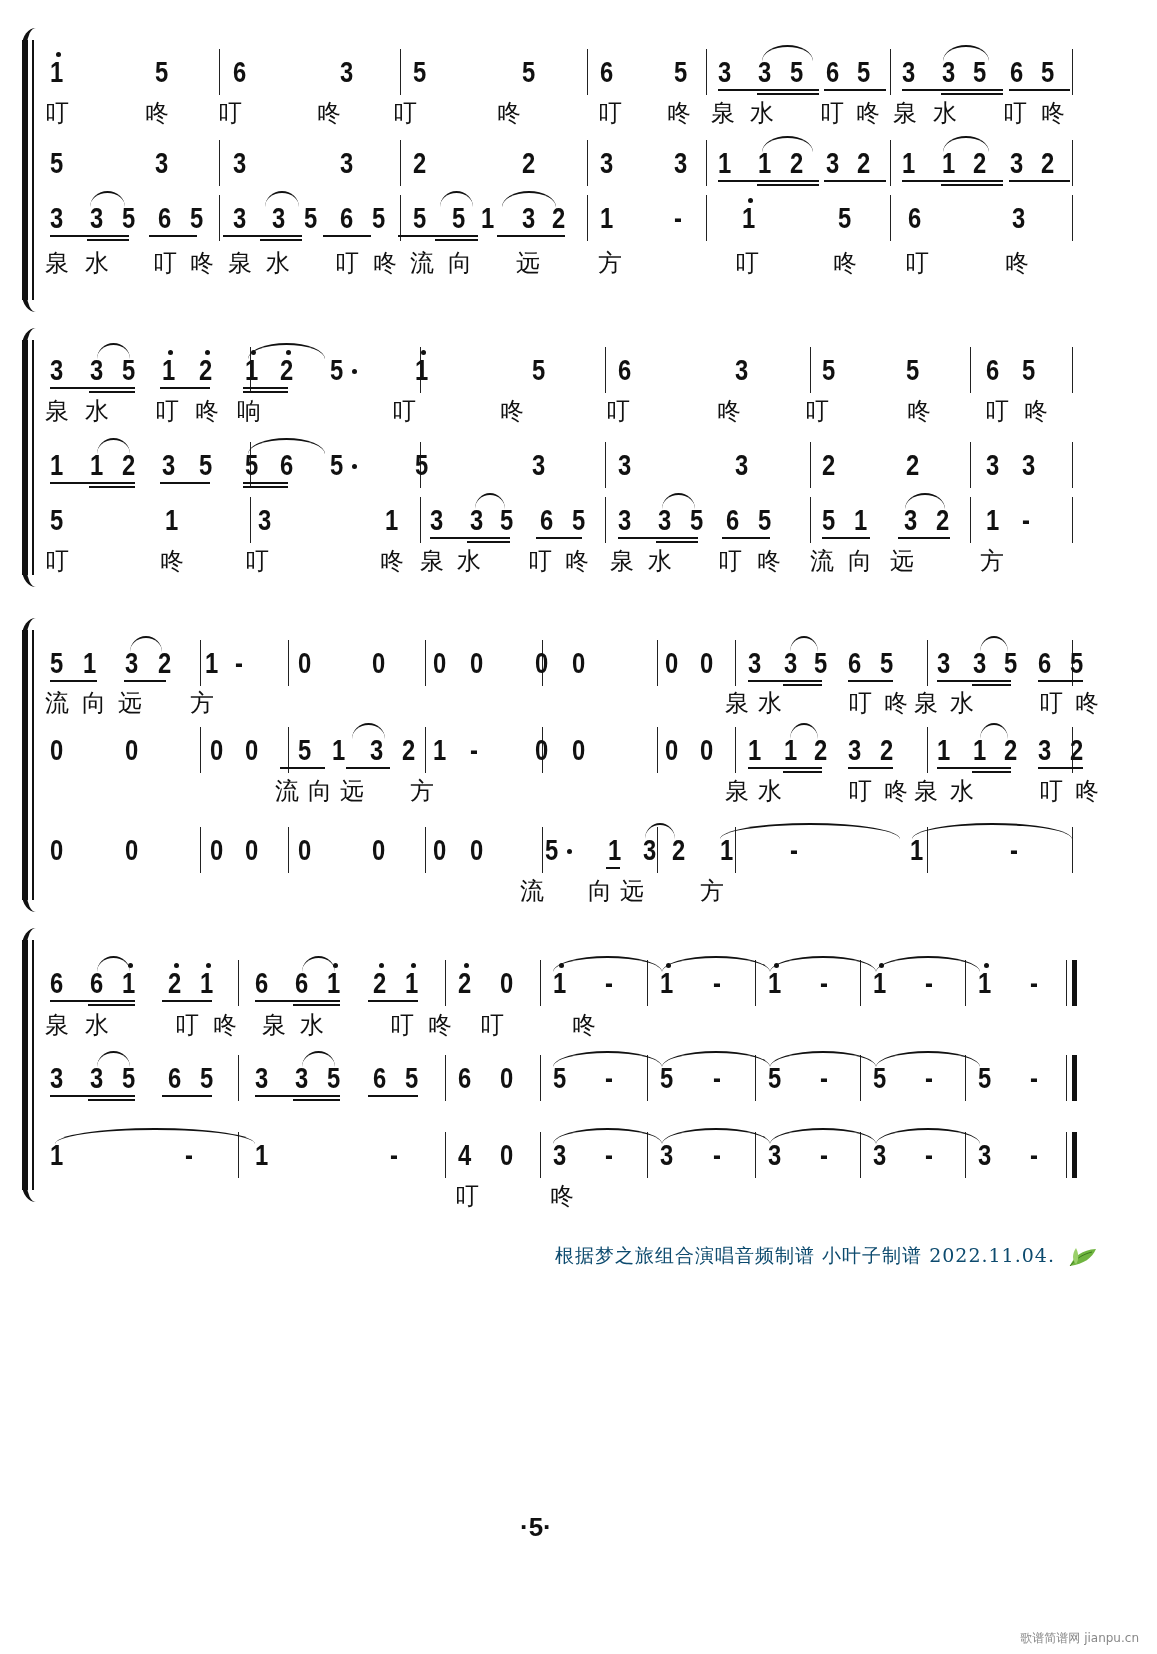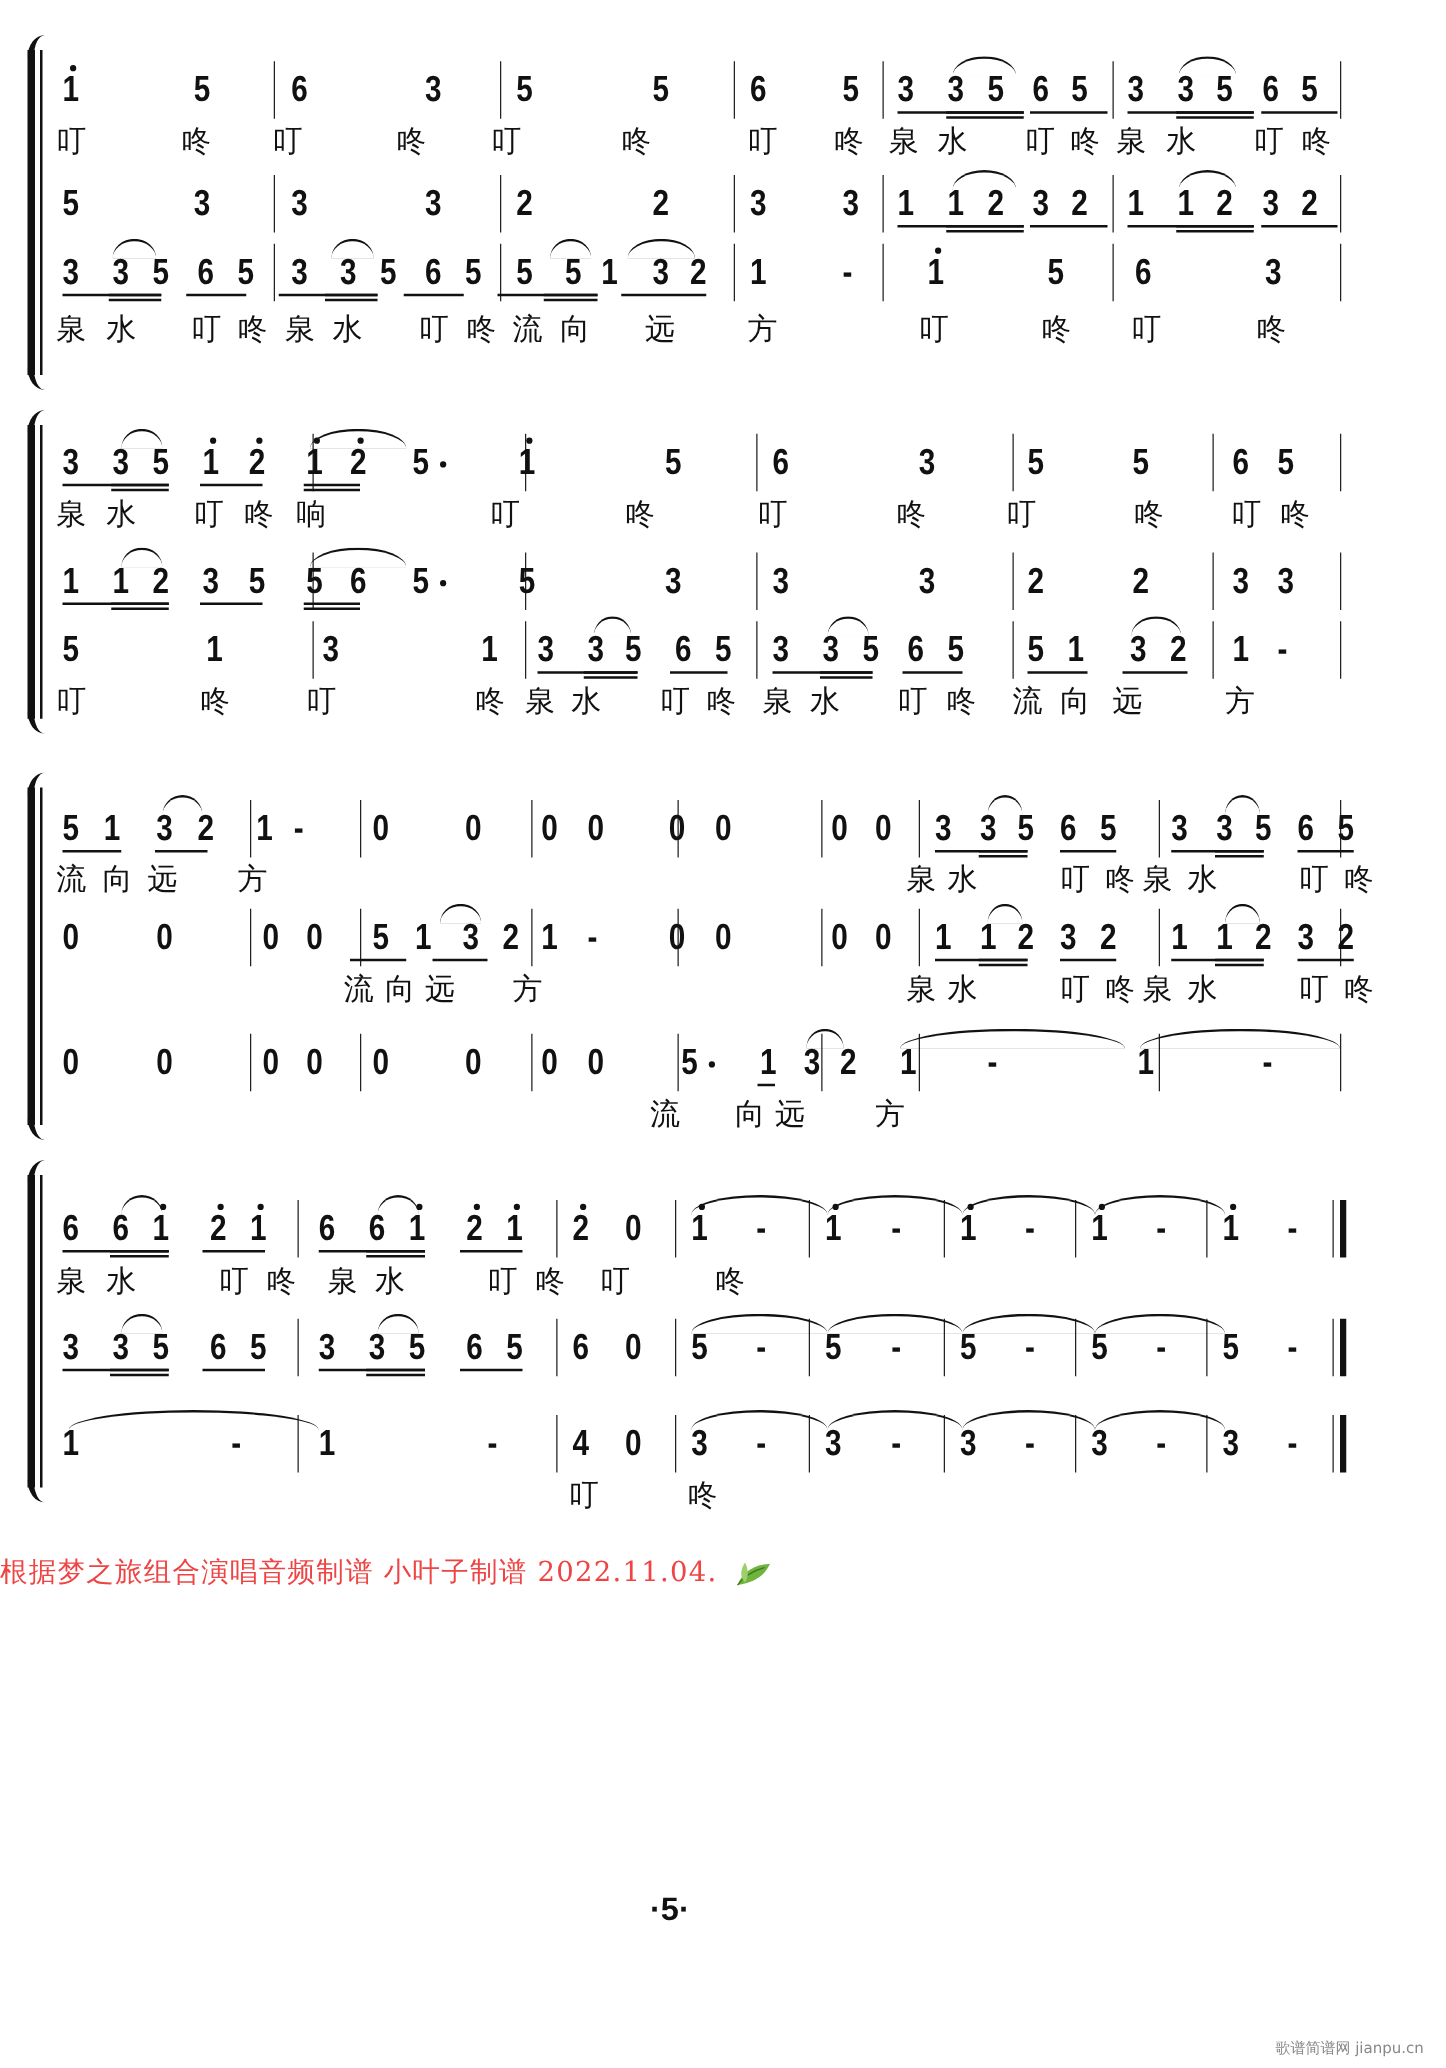--- a/index.html
+++ b/index.html
@@ -10,21 +10,21 @@
   .hook-top{border-top-left-radius:14px 18px;}
   .hook-bot{border-bottom-left-radius:14px 18px;}
   .bar{position:absolute;width:1.4px;background:#222;}
   .bar-end{position:absolute;width:5px;background:#111;}
   .n{position:absolute;font-family:"Liberation Sans Narrow","Liberation Sans",sans-serif;font-weight:bold;font-size:29px;line-height:30px;transform:scaleX(0.82);transform-origin:left top;width:22px;text-align:left;}
   .dot-hi{position:absolute;width:5px;height:5px;border-radius:50%;background:#111;}
   .aug{position:absolute;width:5px;height:5px;border-radius:50%;background:#111;}
   .ul{position:absolute;height:1.6px;background:#111;}
   .slur{position:absolute;border-top:2px solid #111;border-radius:50% 50% 0 0 / 100% 100% 0 0;height:14px;}
   .ly{position:absolute;font-family:"DejaVu Sans",sans-serif;font-size:24px;line-height:26px;}
-  .footer{position:absolute;left:0;width:1100px;top:1243px;text-align:left;font-family:"DejaVu Serif",serif;font-size:22px;letter-spacing:1px;color:#ef4444;}
+  .footer{position:absolute;left:0;width:1100px;top:1243px;text-align:right;font-family:"DejaVu Serif",serif;font-size:19px;letter-spacing:1px;color:#0c4a6e;}
   .leaf{display:inline-block;width:34px;height:22px;vertical-align:middle;margin-left:4px;}
   .pageno{position:absolute;top:1512px;left:520px;font-weight:bold;font-size:26px;font-family:"Liberation Sans",sans-serif;}
   .wm{position:absolute;right:18px;top:1630px;font-size:12px;color:#888;font-family:"DejaVu Sans",sans-serif;}
 </style>
 </head>
 <body>
 
 <div id="score">
     <div class="brace" style="top: 40px; height: 260px;"></div>
     <div class="brace-thin" style="top: 40px; height: 260px;"></div>

